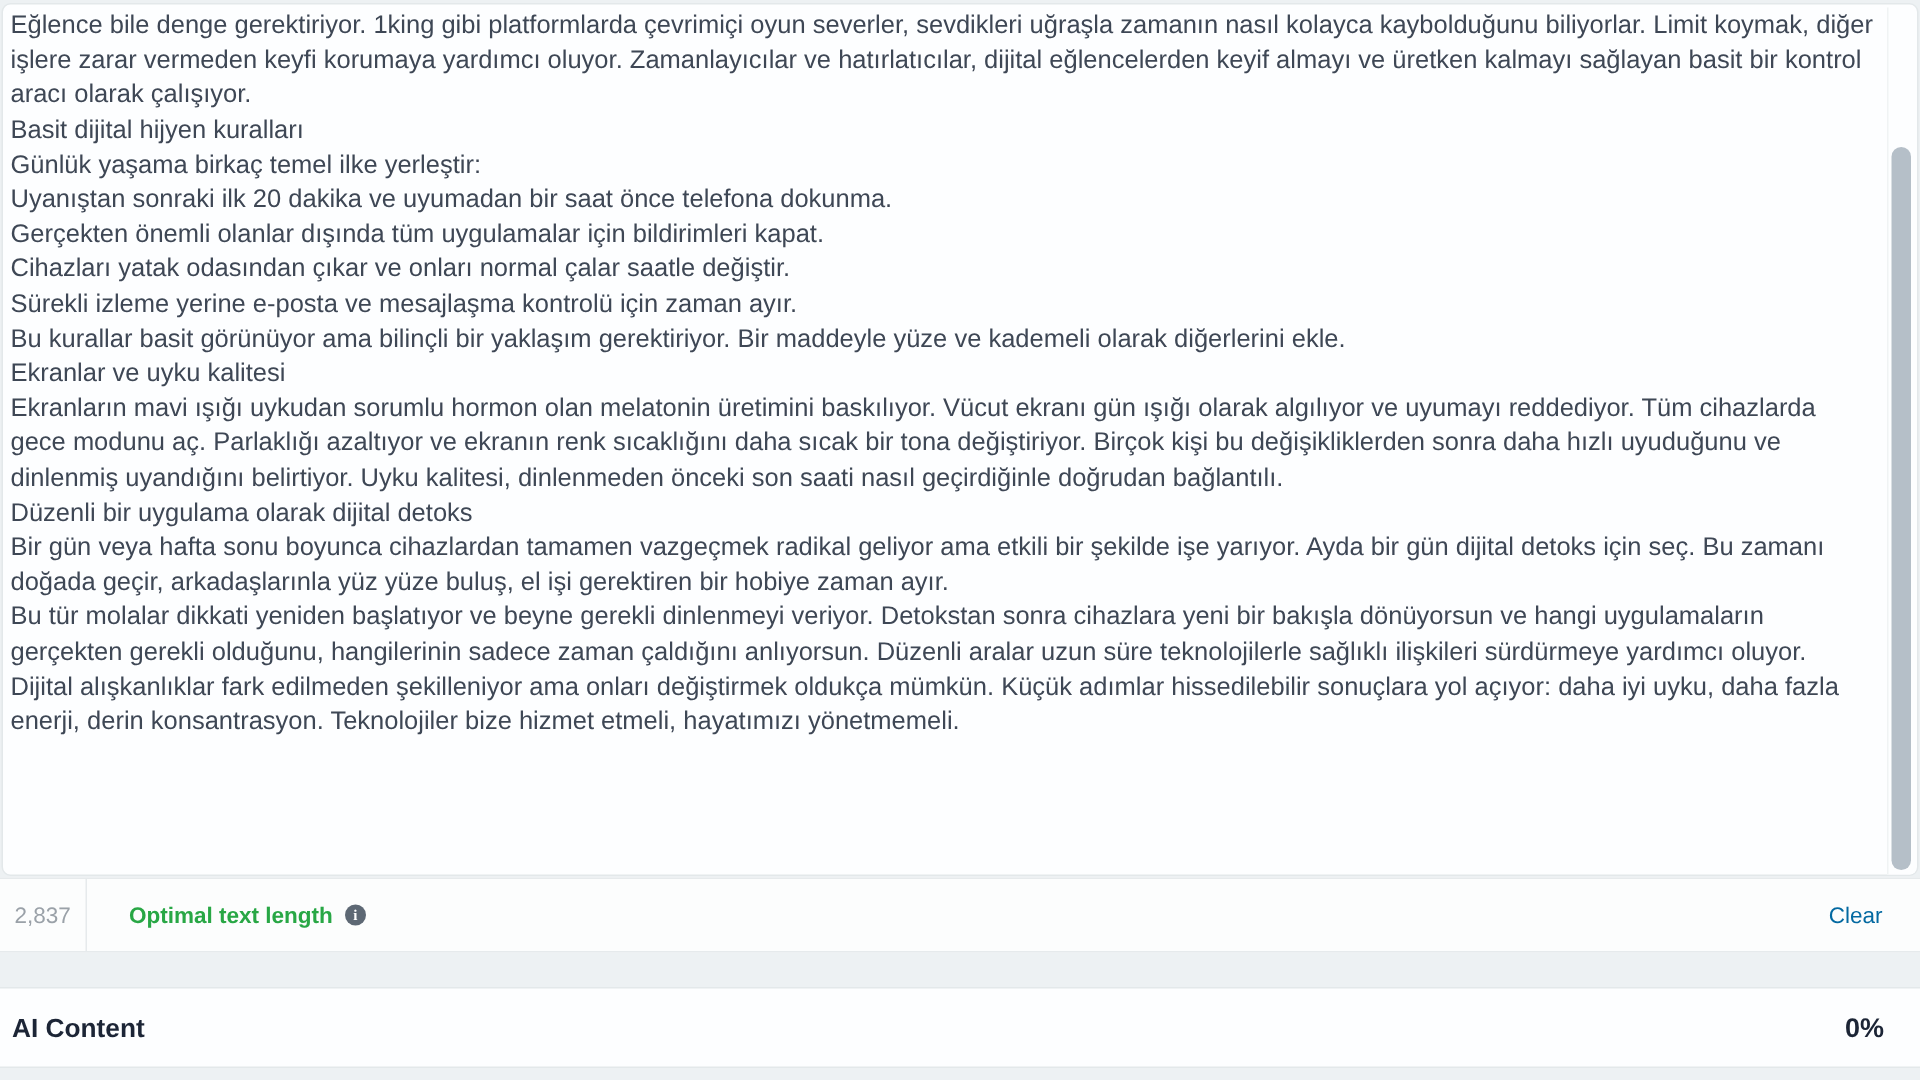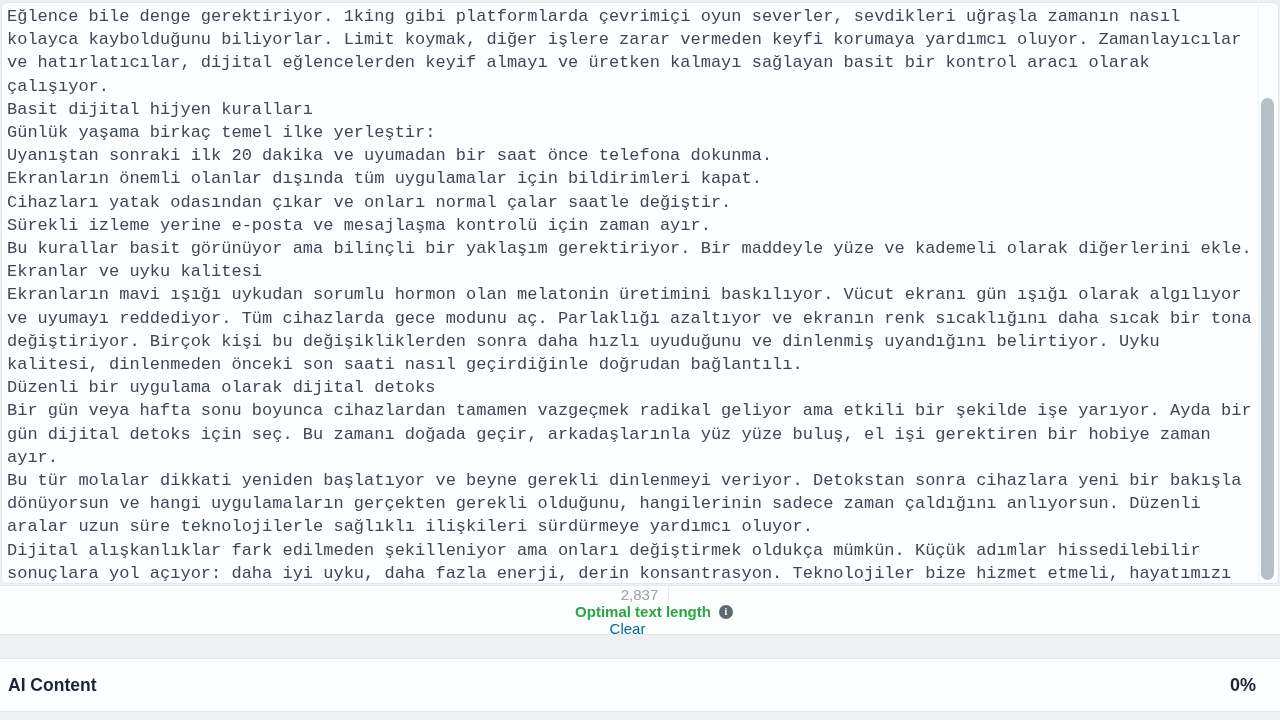--- a/index.html
+++ b/index.html
@@ -23,21 +23,20 @@
   }
   .editor-text {
     position: absolute;
     top: 0; left: 0; right: 20px; bottom: 0;
     padding: 2px 6px 0 5px;
     font-size: 17px;
     line-height: 23.2px;
     color: #3e4755;
     overflow: hidden;
     cursor: text;
-    font-family: Liberation Mono, monospace;
   }
   .editor-text p { margin: 0; }
 
   
   .scrollbar-track {
     position: absolute;
     top: 2px; right: 1px;
     width: 19px; height: 580px;
     background: #fdfeff;
     border-left: 1px solid #f0f3f4;
@@ -54,21 +53,20 @@
   
   .status-bar {
     position: absolute;
     top: 585px; left: 0;
     width: 1280px; height: 50px;
     background: #fcfdfd;
     border-top: 1px solid #e6eaec;
     border-bottom: 1px solid #e6eaec;
     display: flex;
     align-items: center;
-    flex-direction: column;
   }
   .char-count {
     width: 58px;
     height: 100%;
     display: flex;
     align-items: center;
     justify-content: center;
     color: #9aa1a8;
     font-size: 15px;
     border-right: 1px solid #e6eaec;
@@ -130,21 +128,21 @@
 </style>
 </head>
 <body>
 
 <div class="editor-card">
   <div class="editor-text">
     <p>Eğlence bile denge gerektiriyor. 1king gibi platformlarda çevrimiçi oyun severler, sevdikleri uğraşla zamanın nasıl kolayca kaybolduğunu biliyorlar. Limit koymak, diğer işlere zarar vermeden keyfi korumaya yardımcı oluyor. Zamanlayıcılar ve hatırlatıcılar, dijital eğlencelerden keyif almayı ve üretken kalmayı sağlayan basit bir kontrol aracı olarak çalışıyor.</p>
     <p>Basit dijital hijyen kuralları</p>
     <p>Günlük yaşama birkaç temel ilke yerleştir:</p>
     <p>Uyanıştan sonraki ilk 20 dakika ve uyumadan bir saat önce telefona dokunma.</p>
-    <p>Ekranların önemli olanlar dışında tüm uygulamalar için bildirimleri kapat.</p>
+    <p>Gerçekten önemli olanlar dışında tüm uygulamalar için bildirimleri kapat.</p>
     <p>Cihazları yatak odasından çıkar ve onları normal çalar saatle değiştir.</p>
     <p>Sürekli izleme yerine e-posta ve mesajlaşma kontrolü için zaman ayır.</p>
     <p>Bu kurallar basit görünüyor ama bilinçli bir yaklaşım gerektiriyor. Bir maddeyle yüze ve kademeli olarak diğerlerini ekle.</p>
     <p>Ekranlar ve uyku kalitesi</p>
     <p>Ekranların mavi ışığı uykudan sorumlu hormon olan melatonin üretimini baskılıyor. Vücut ekranı gün ışığı olarak algılıyor ve uyumayı reddediyor. Tüm cihazlarda gece modunu aç. Parlaklığı azaltıyor ve ekranın renk sıcaklığını daha sıcak bir tona değiştiriyor. Birçok kişi bu değişikliklerden sonra daha hızlı uyuduğunu ve dinlenmiş uyandığını belirtiyor. Uyku kalitesi, dinlenmeden önceki son saati nasıl geçirdiğinle doğrudan bağlantılı.</p>
     <p>Düzenli bir uygulama olarak dijital detoks</p>
     <p>Bir gün veya hafta sonu boyunca cihazlardan tamamen vazgeçmek radikal geliyor ama etkili bir şekilde işe yarıyor. Ayda bir gün dijital detoks için seç. Bu zamanı doğada geçir, arkadaşlarınla yüz yüze buluş, el işi gerektiren bir hobiye zaman ayır.</p>
     <p>Bu tür molalar dikkati yeniden başlatıyor ve beyne gerekli dinlenmeyi veriyor. Detokstan sonra cihazlara yeni bir bakışla dönüyorsun ve hangi uygulamaların gerçekten gerekli olduğunu, hangilerinin sadece zaman çaldığını anlıyorsun. Düzenli aralar uzun süre teknolojilerle sağlıklı ilişkileri sürdürmeye yardımcı oluyor.</p>
     <p>Dijital alışkanlıklar fark edilmeden şekilleniyor ama onları değiştirmek oldukça mümkün. Küçük adımlar hissedilebilir sonuçlara yol açıyor: daha iyi uyku, daha fazla enerji, derin konsantrasyon. Teknolojiler bize hizmet etmeli, hayatımızı yönetmemeli.</p>
   </div>

